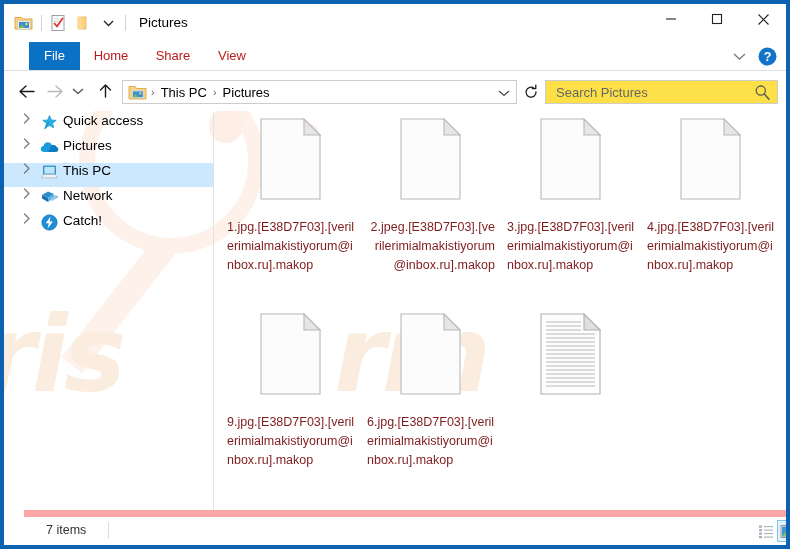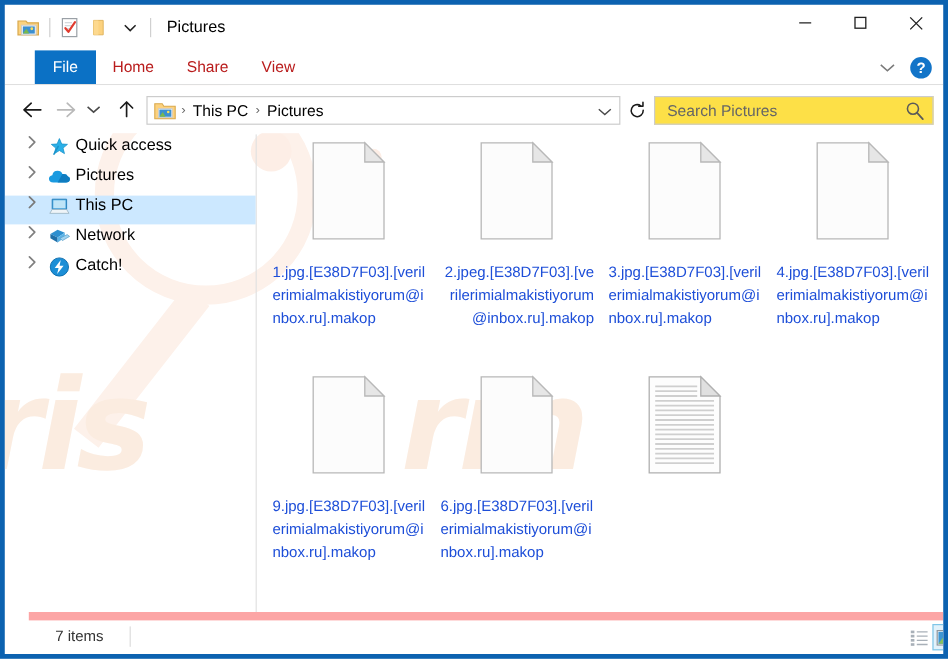--- a/index.html
+++ b/index.html
@@ -342,21 +342,21 @@
     height: 106px;
     display: flex;
     align-items: flex-start;
     justify-content: center;
     padding-top: 4px;
     box-sizing: border-box;
   }
   .file-label {
     font-size: 12.5px;
     line-height: 19px;
-    color: #1d4ed8;
+    color: #7f1d1d;
     width: 128px;
     margin-left: 6px;
     word-break: break-all;
     overflow-wrap: anywhere;
   }
 
   
   #status-bar {
     position: absolute;
     left: 0; bottom: 0;

